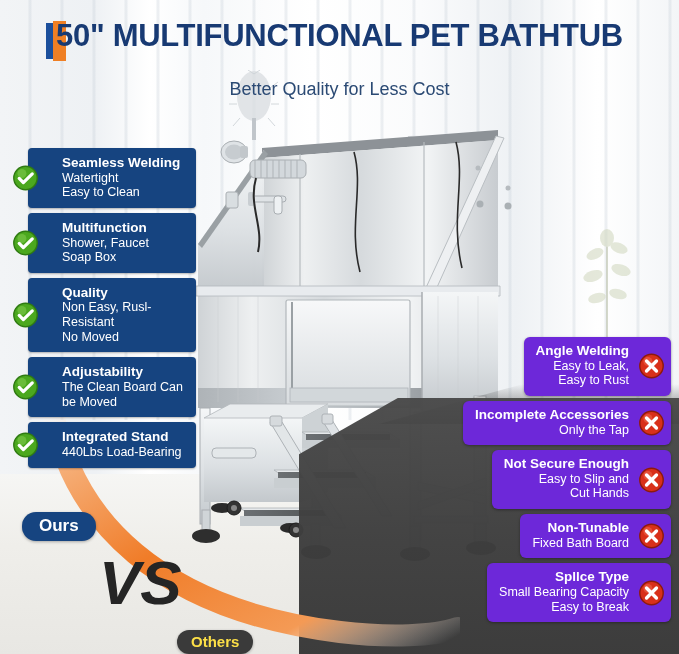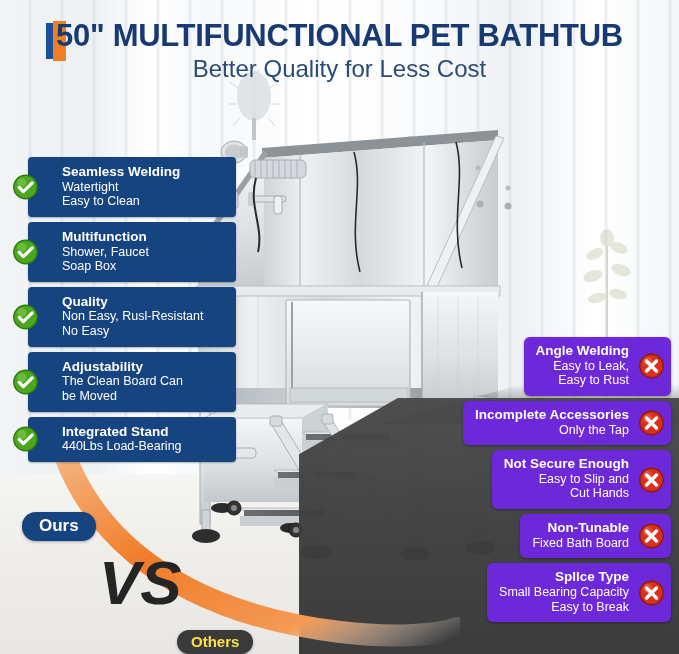--- a/index.html
+++ b/index.html
@@ -48,24 +48,24 @@
   
   .header { position:absolute; left:0; top:0; width:679px; padding-top:18px; text-align:center; }
   .title-row { position:relative; display:inline-block; }
   .accent-blue { position:absolute; left:-10px; top:5px; width:7px; height:36px;
     background:#1b4f9c; z-index:3; }
   .accent-orange { position:absolute; left:-3px; top:3px; width:13px; height:40px;
     background:#ef7f24; z-index:2; }
   .title { position:relative; z-index:4;
     font-size:31px; font-weight:bold; color:#183A73; letter-spacing:-.3px;
     font-family:"Liberation Sans", sans-serif; white-space:nowrap; }
-  .subtitle { margin-top:1px; font-size:24px; color:#2b4a74; font-weight:400; }
-
-  
-  .pros { position:absolute; left:0; top:157px; width:236px; }
+  .subtitle { margin-top:25px; font-size:18px; color:#2b4a74; font-weight:400; }
+
+  
+  .pros { position:absolute; left:0; top:148px; width:196px; }
   .pro-item { position:relative; margin-bottom:5px; }
   .pro-box { margin-left:28px; background:#164480; border-radius:4px;
     padding:7px 8px 8px 34px; color:#fff;
     box-shadow:0 1px 2px rgba(0,0,0,.28); }
   .pro-box .h { font-size:13.5px; font-weight:bold; line-height:1.16; }
   .pro-box .l { font-size:12.5px; font-weight:400; line-height:1.17; }
   .ck { position:absolute; left:12px; top:50%; transform:translateY(-50%);
     width:27px; height:27px; z-index:5; }
 
   .badge-ours { position:absolute; left:22px; top:512px;
@@ -337,21 +337,21 @@
 
     <div class="pro-item">
       <svg class="ck" viewBox="0 0 30 30">
         <circle cx="15" cy="15" r="13" fill="#4BA81E" stroke="#2f7a12" stroke-width="1.6"></circle>
         <circle cx="11" cy="10" r="5" fill="#7ec94d" opacity=".6"></circle>
         <path d="M8 15.5 l4.6 4.6 L22.5 10.5" stroke="#fff" stroke-width="3.6" fill="none" stroke-linecap="round" stroke-linejoin="round"></path>
       </svg>
       <div class="pro-box">
         <div class="h">Quality</div>
         <div class="l">Non Easy, Rusl-Resistant</div>
-        <div class="l">No Easy</div>
+        <div class="l">No Moved</div>
       </div>
     </div>
 
     <div class="pro-item">
       <svg class="ck" viewBox="0 0 30 30">
         <circle cx="15" cy="15" r="13" fill="#4BA81E" stroke="#2f7a12" stroke-width="1.6"></circle>
         <circle cx="11" cy="10" r="5" fill="#7ec94d" opacity=".6"></circle>
         <path d="M8 15.5 l4.6 4.6 L22.5 10.5" stroke="#fff" stroke-width="3.6" fill="none" stroke-linecap="round" stroke-linejoin="round"></path>
       </svg>
       <div class="pro-box">

